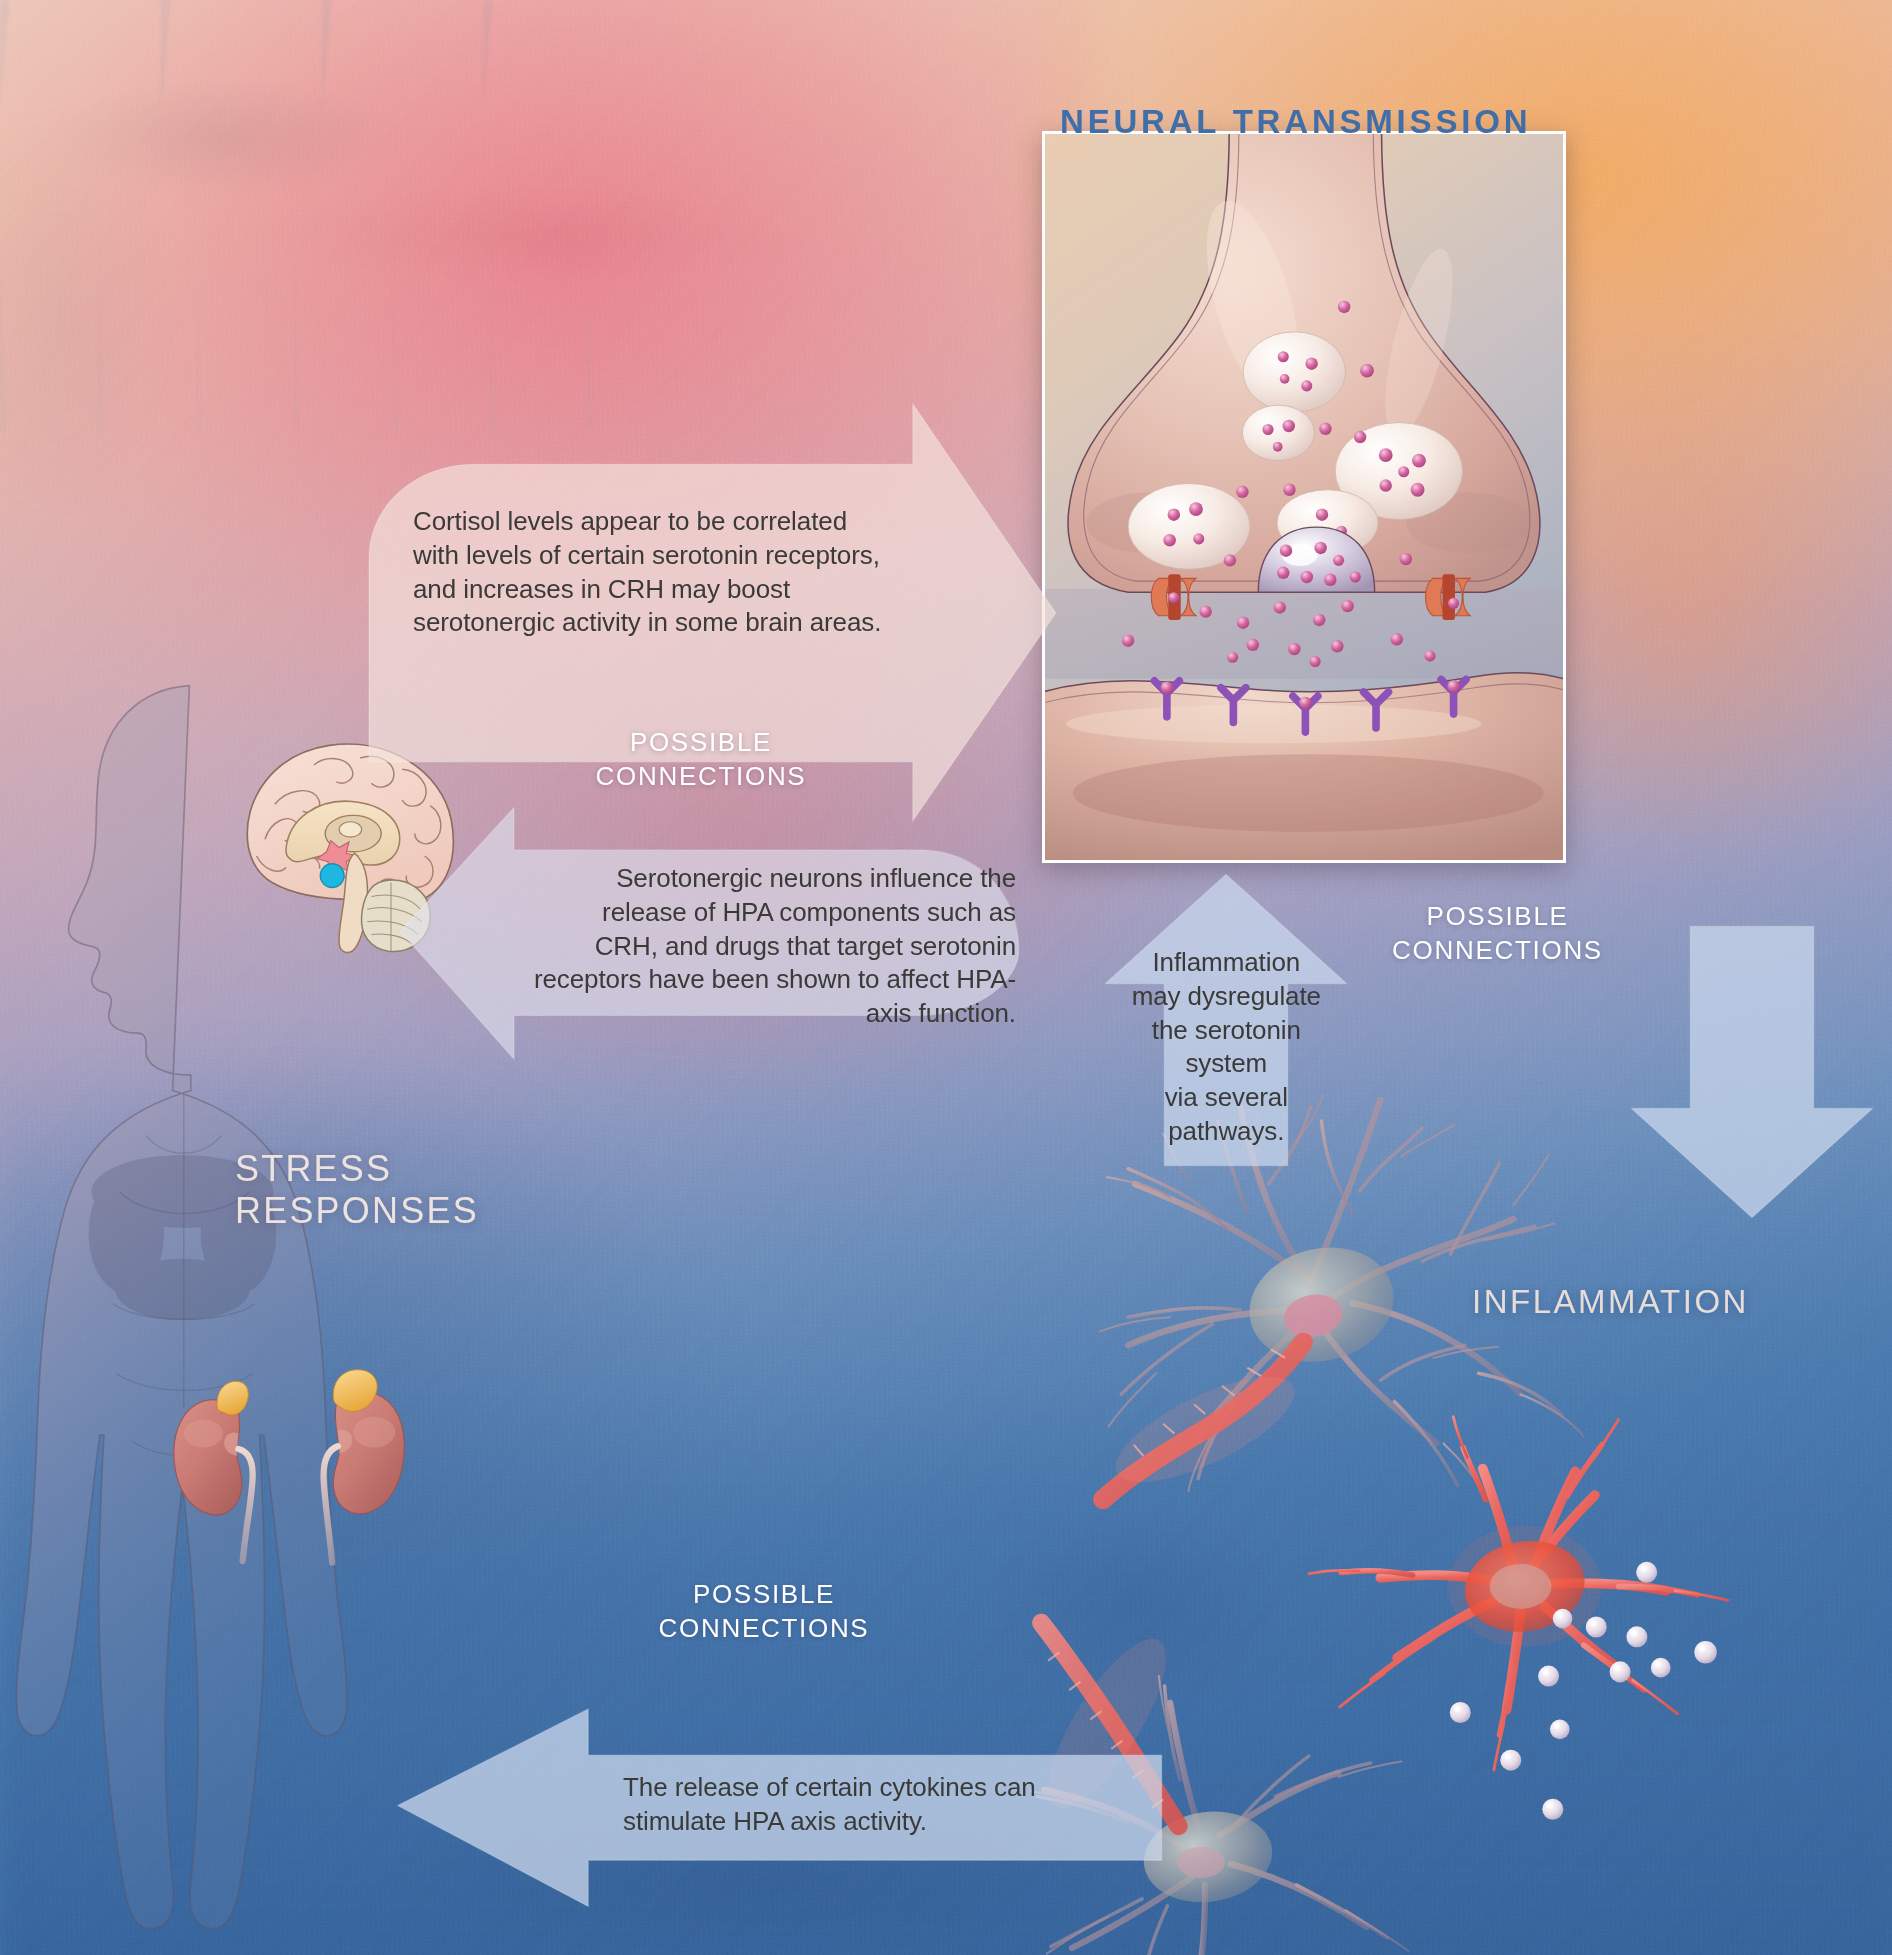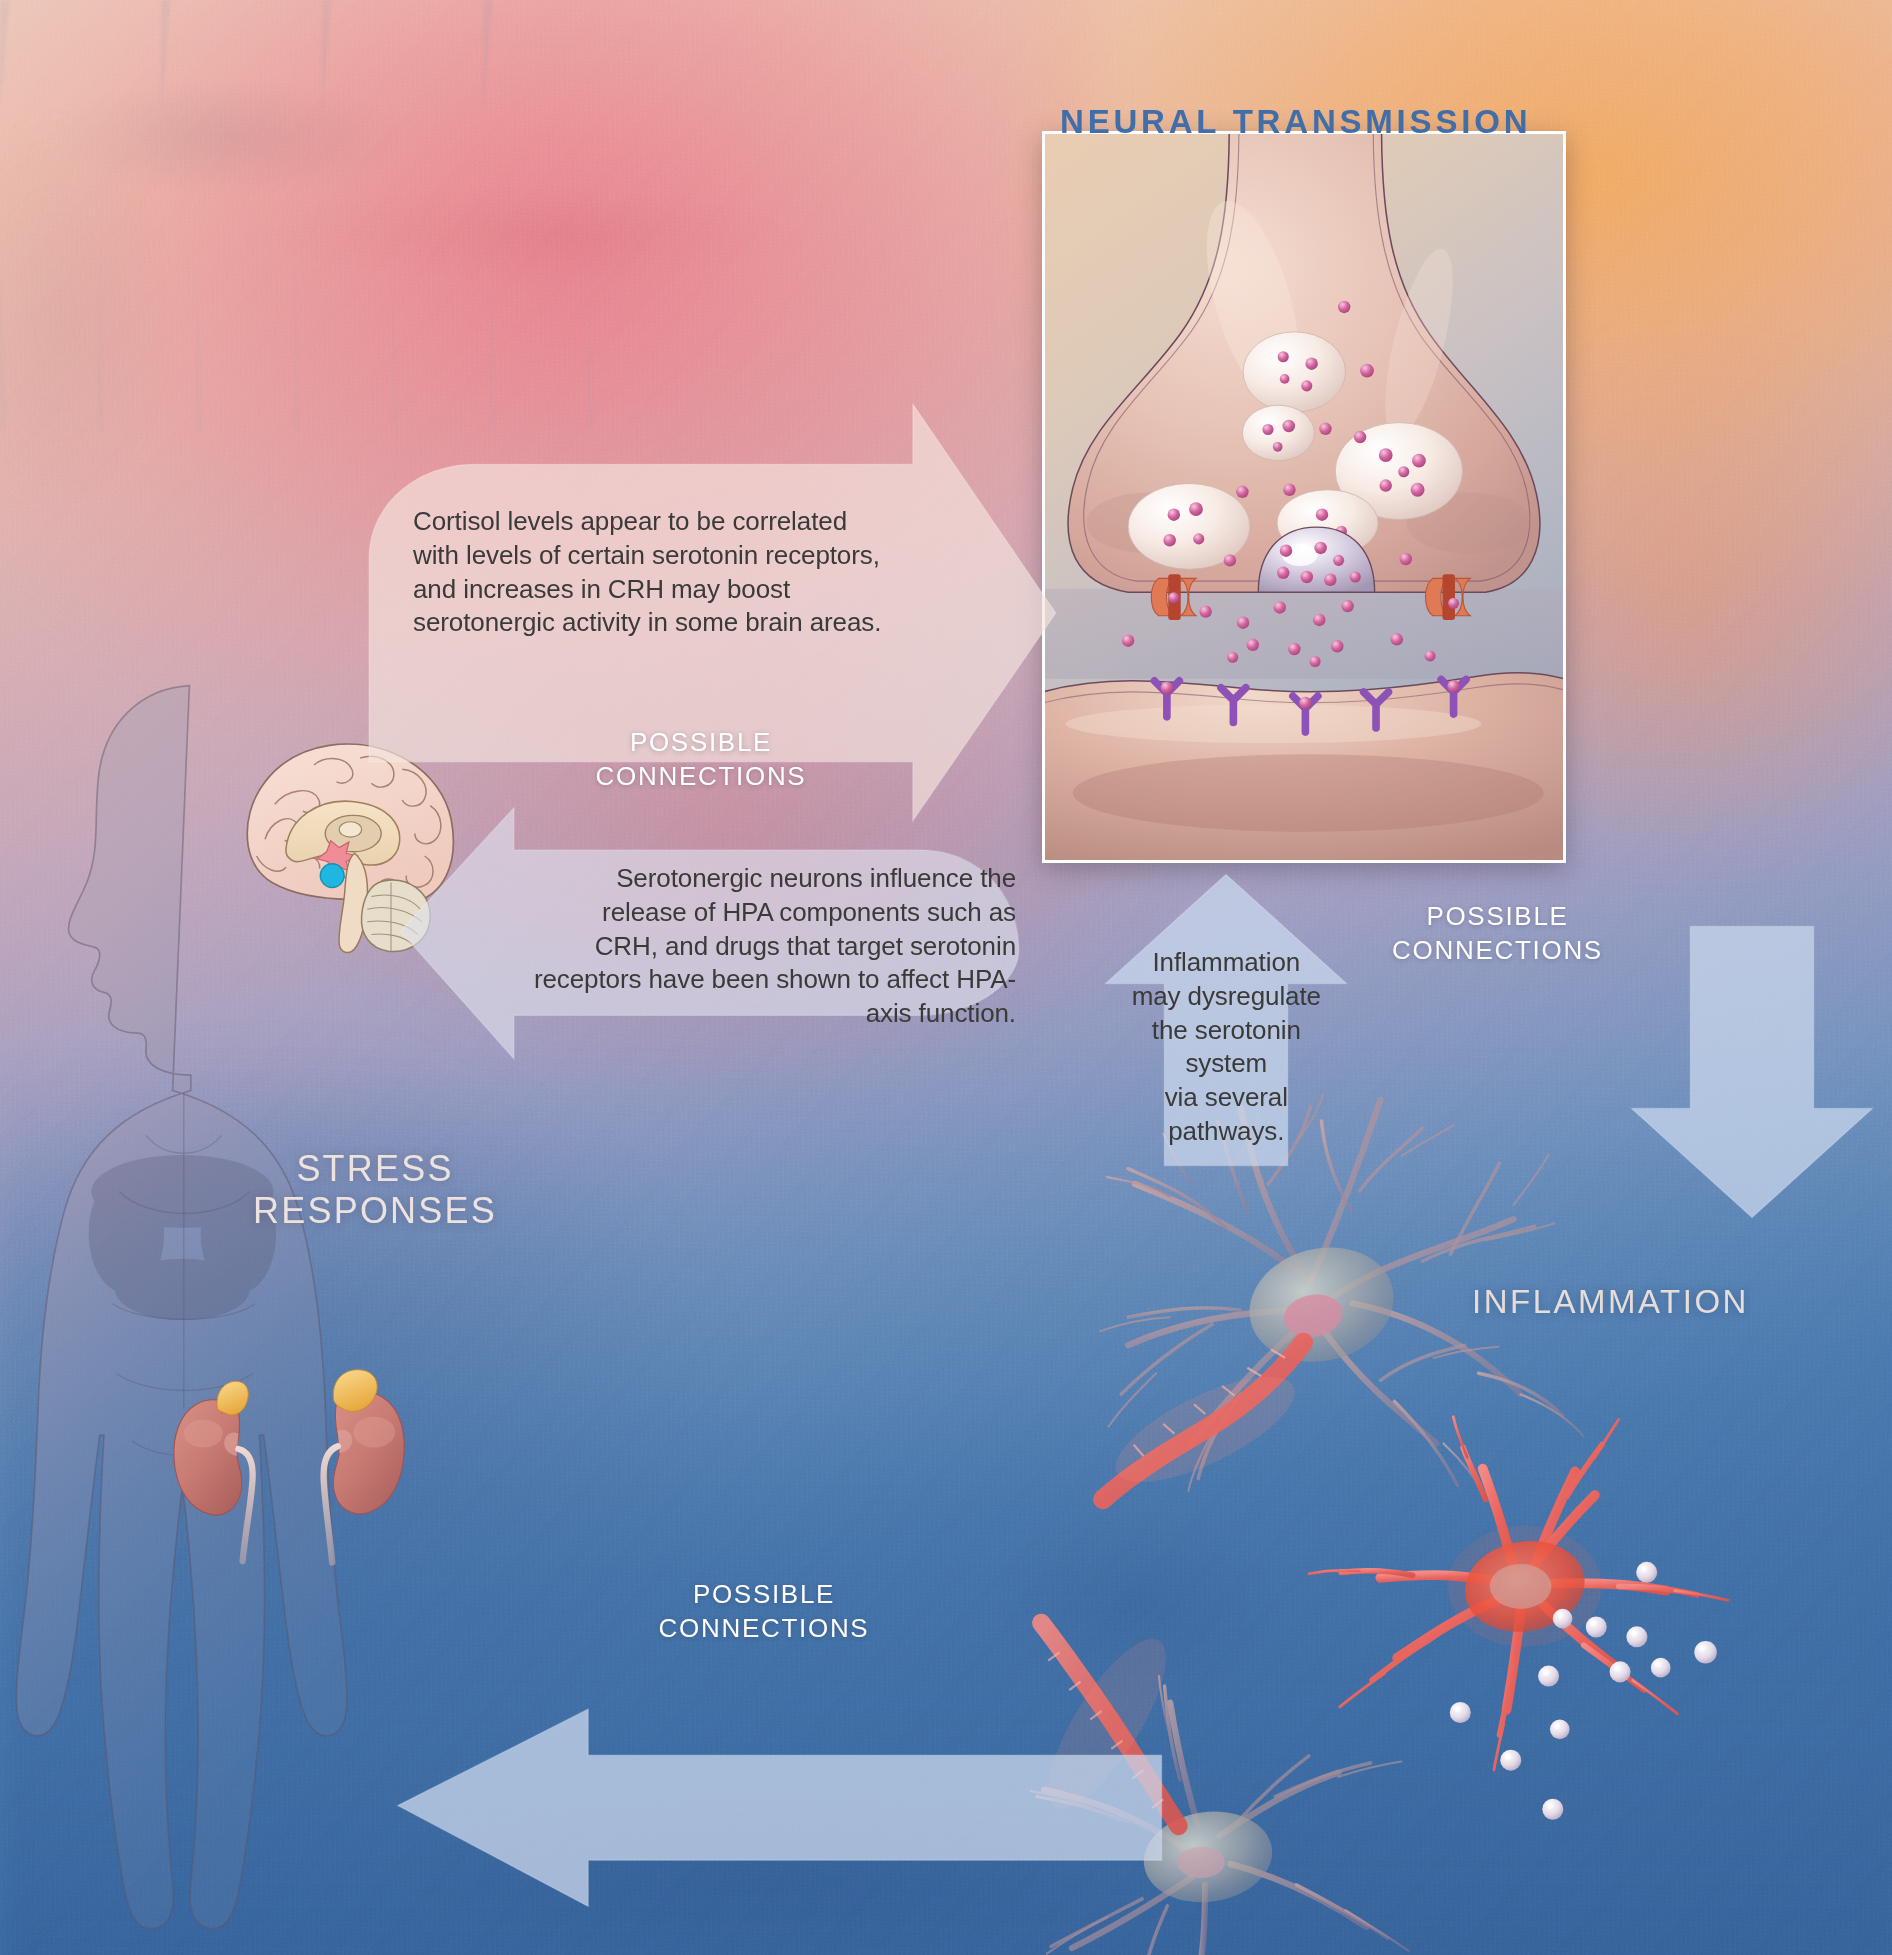--- a/index.html
+++ b/index.html
@@ -104,21 +104,21 @@
   }
 
   
   .h-neural{
     position:absolute; left:1060px; top:55px;
     font-size:33px; font-weight:bold; letter-spacing:3.8px;
     color:#3f6ea8; white-space:nowrap;margin-top:48px;
   }
   .h-stress{
     position:absolute; left:235px; top:1148px; width:280px;
-    text-align:center; font-size:36px; line-height:1.17;
+    font-size:36px; line-height:1.17;
     letter-spacing:2.2px; color:#ece2df;
     text-shadow:0 1.4px 8.4px rgba(70,60,90,.35);
   }
   .h-infl{
     position:absolute; left:1472px; top:1283px;
     font-size:33px; letter-spacing:2.5px; color:#e6ddd8;
     white-space:nowrap;
     text-shadow:0 1.4px 8.4px rgba(30,60,110,.4);
   }
   .pc-label{
@@ -757,20 +757,21 @@
     <svg viewBox="0 0 360 420" preserveAspectRatio="none">
       <path d="M92,2 L268,2 L268,262 L352,262 L180,418 L8,262 L92,262 Z" fill="#c9d6ec" fill-opacity=".74" stroke="#ffffff" stroke-opacity=".22" stroke-width="2"></path>
     </svg>
   </div>
 
 
   <div class="arrow" style="left:392px; top:1702px; width:771px; height:231px;">
     <svg viewBox="0 0 1100 330" preserveAspectRatio="none">
       <path d="M1098,76 L280,76 L280,10 L8,148 L280,292 L280,226 L1098,226 Z" fill="#ccd8ec" fill-opacity=".74" stroke="#ffffff" stroke-opacity=".2" stroke-width="2"></path>
     </svg>
+    <div class="atext" style="left:231px; top:69px; width:435px;">The release of certain cytokines can stimulate HPA axis activity.</div>
   </div>
 
   <div class="h-neural">NEURAL TRANSMISSION</div>
 
   <div class="h-stress" style="white-space:pre-line;">STRESS
 RESPONSES</div>
 
   <div class="h-infl">INFLAMMATION</div>
 
   <div class="pc-label pc1" style="white-space:pre-line;">POSSIBLE

